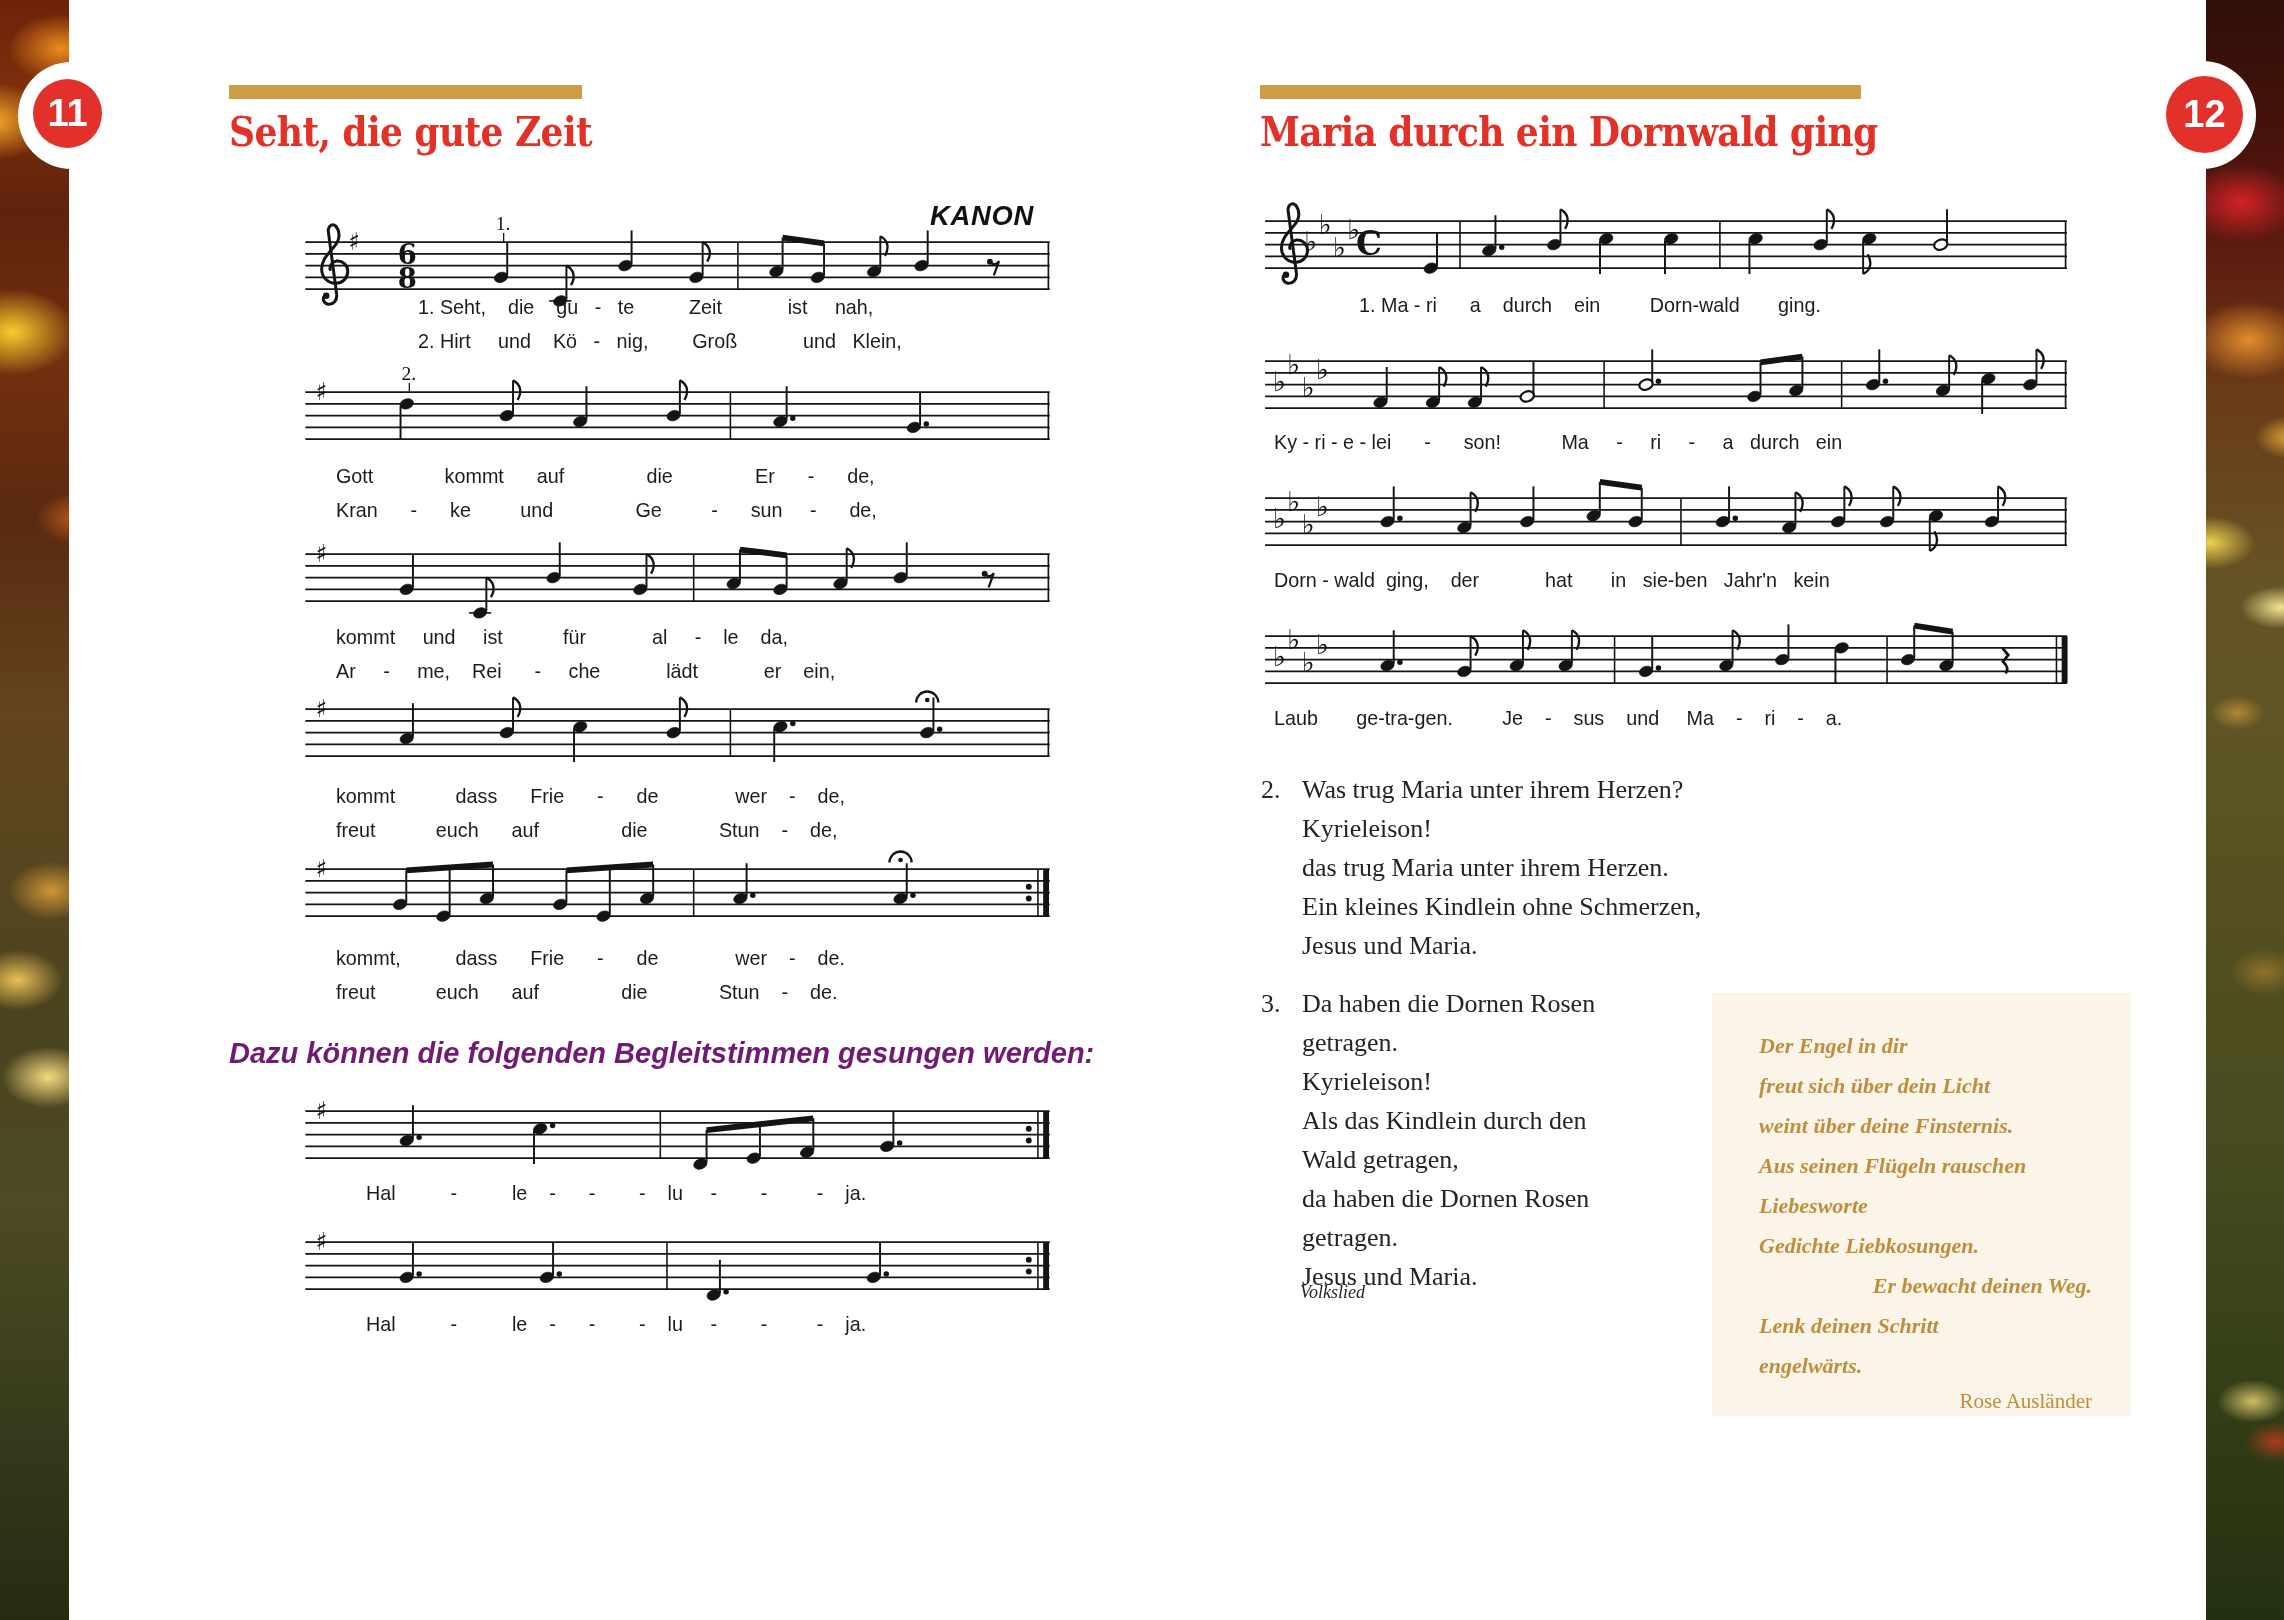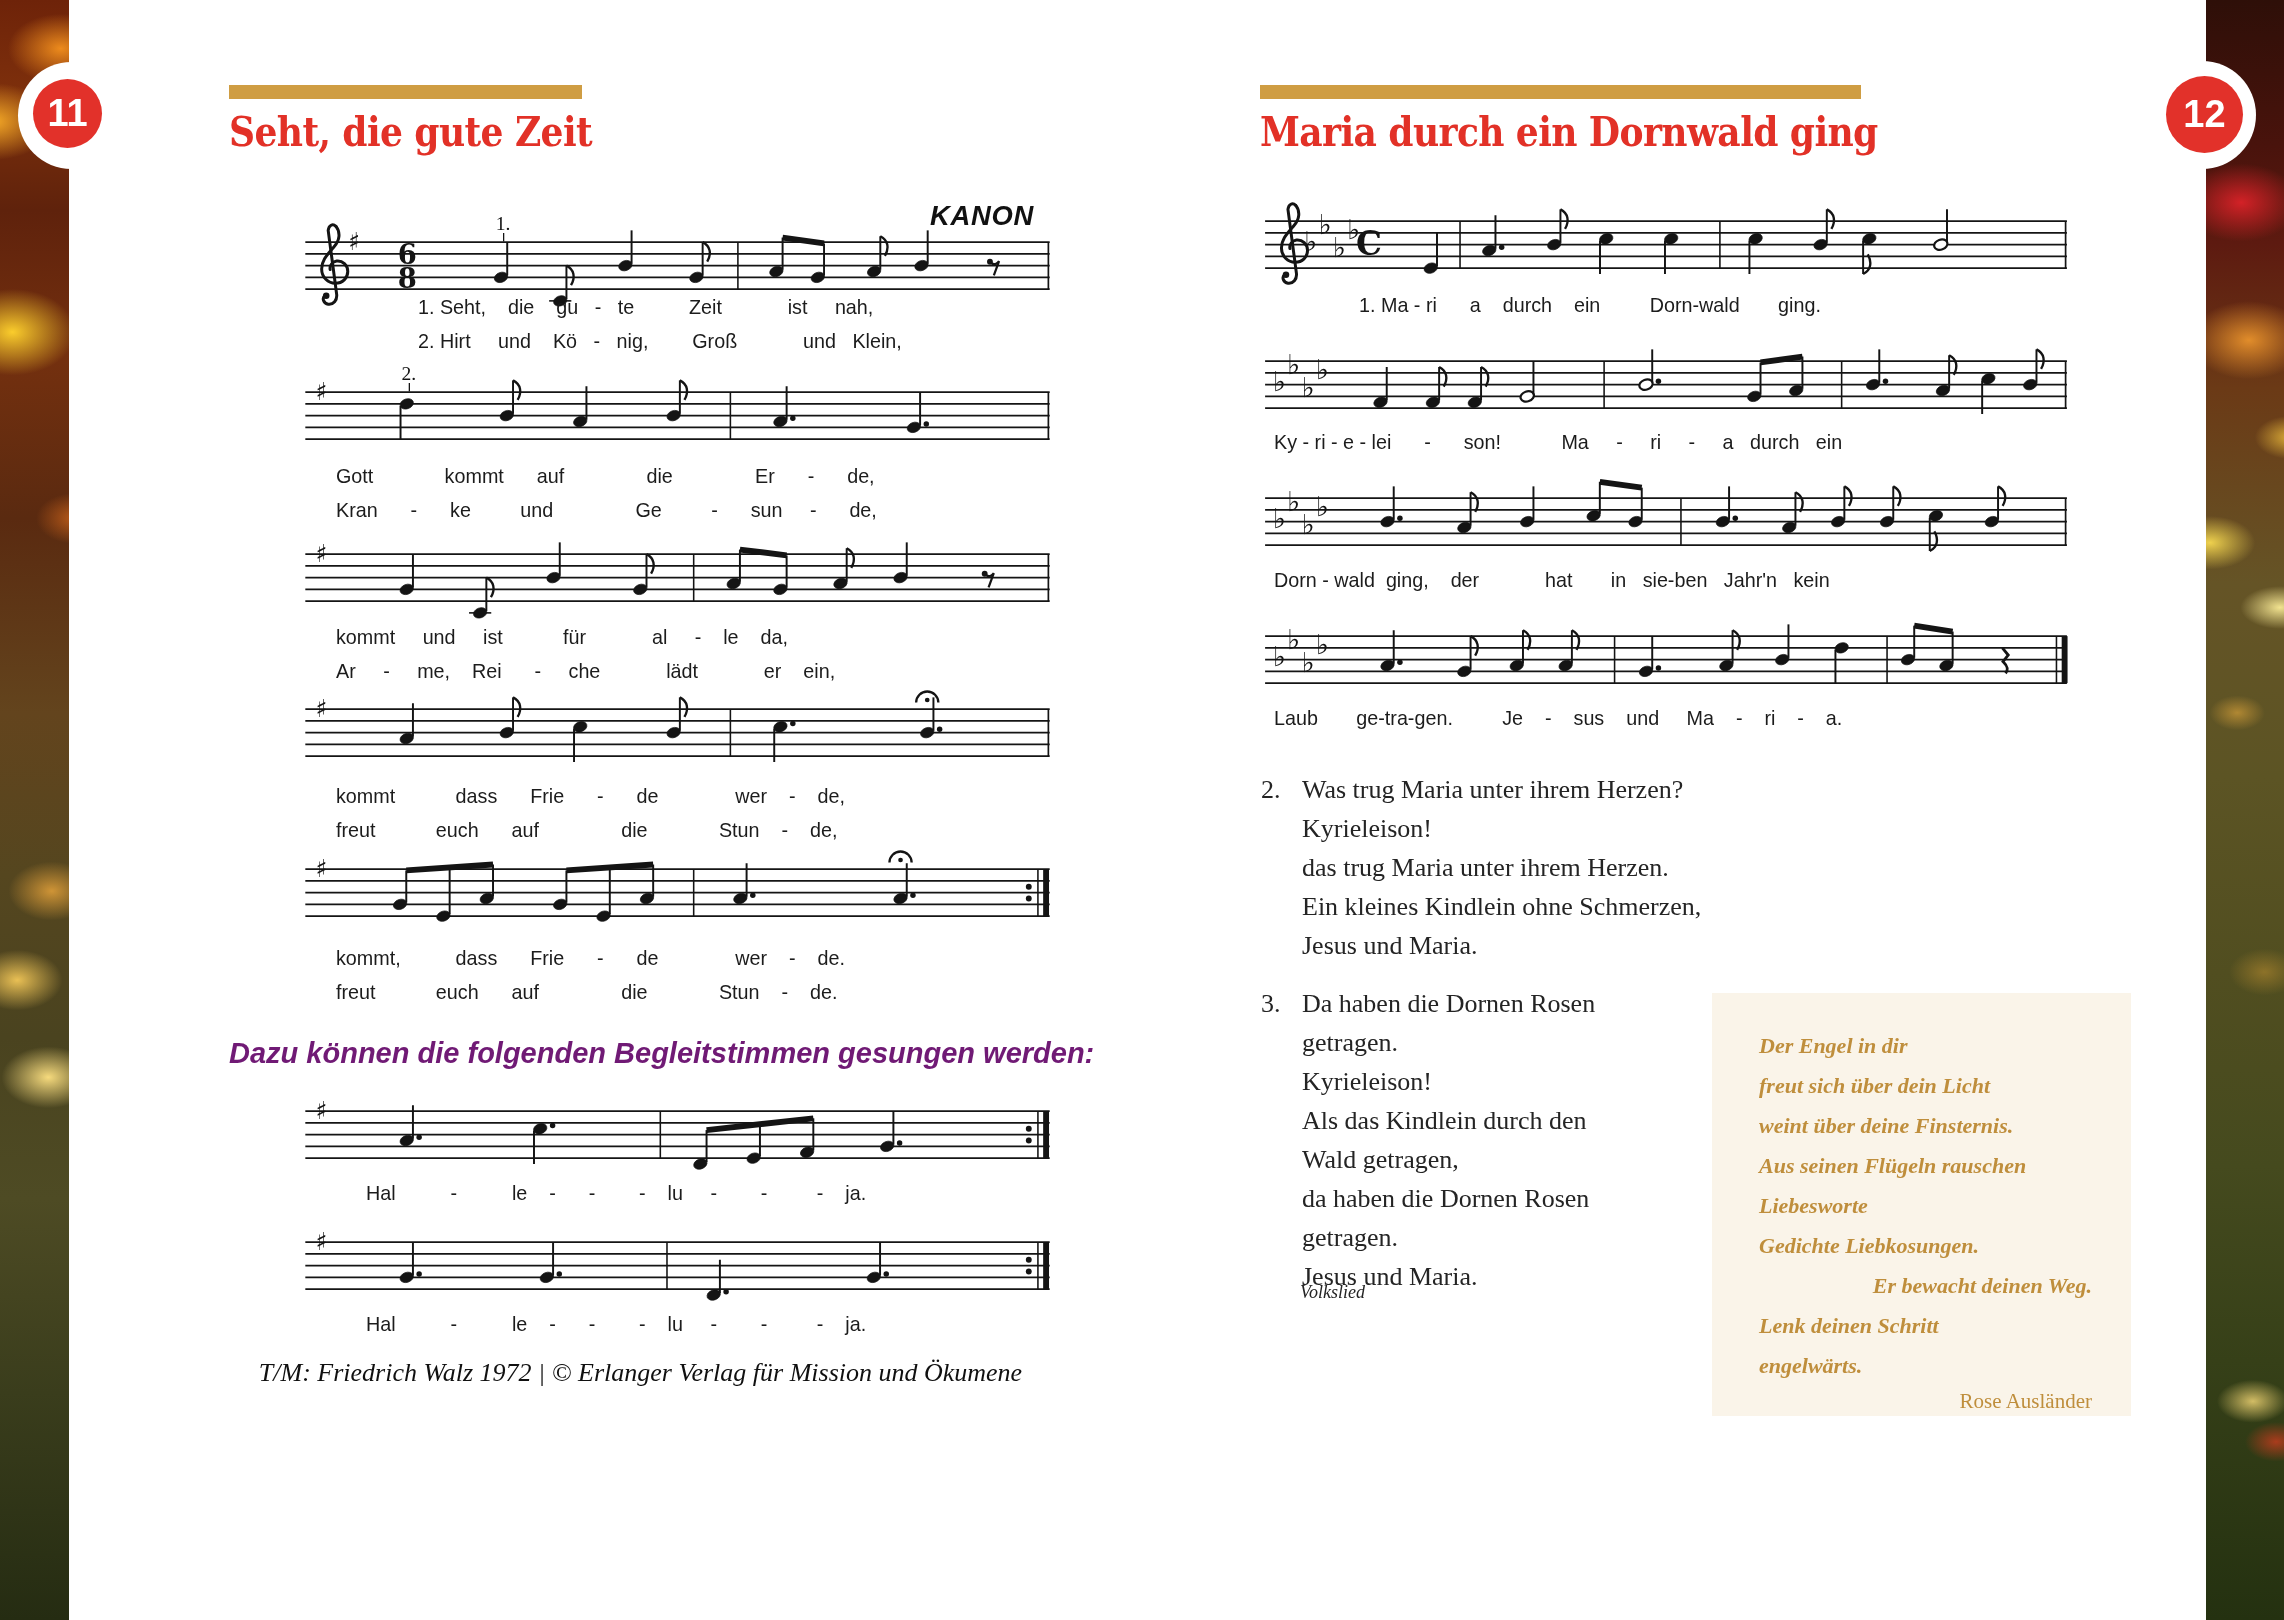--- a/index.html
+++ b/index.html
@@ -74,21 +74,20 @@
   </div>
 
   <div class="gold-rule" id="rule-left" style="left: 229px; top: 85px; width: 353px; background: rgb(207, 157, 67);"></div>
   <div class="song-title" id="title-left" style="left: 229px; top: 108px; color: rgb(226, 49, 39);">Seht, die gute Zeit</div>
   <div class="kanon" style="left:889px;top:200px;width:145px;text-align:right;">KANON</div>
 
   <div class="gold-rule" id="rule-right" style="left: 1260px; top: 85px; width: 601px; background: rgb(207, 157, 67);"></div>
   <div class="song-title" id="title-right" style="left: 1260px; top: 108px; color: rgb(226, 49, 39);">Maria durch ein Dornwald ging</div>
 
   <div class="note-italic" style="left:229px;top:1037px;">Dazu können die folgenden Begleitstimmen gesungen werden:</div>
-  <div class="credit" style="left:229px;top:1358px;width:823px;">T/M: Friedrich Walz 1972 | © Erlanger Verlag für Mission und Ökumene</div>
 
   <div class="volkslied" style="left:1300px;top:1282px;">Volkslied</div>
 
   <div id="poem-box" style="left: 1712px; top: 993px; width: 419px; height: 423px; padding: 27.4px 39px 0px 47px; box-sizing: border-box; background: rgb(250, 244, 233);">
     <div id="poem-lines">
         <div class="poem-line" style="color: rgb(191, 142, 60);">Der Engel in dir</div>
         <div class="poem-line" style="color: rgb(191, 142, 60);">freut sich über dein Licht</div>
         <div class="poem-line" style="color: rgb(191, 142, 60);">weint über deine Finsternis.</div>
         <div class="poem-line" style="color: rgb(191, 142, 60);">Aus seinen Flügeln rauschen</div>
         <div class="poem-line" style="color: rgb(191, 142, 60);">Liebesworte</div>

